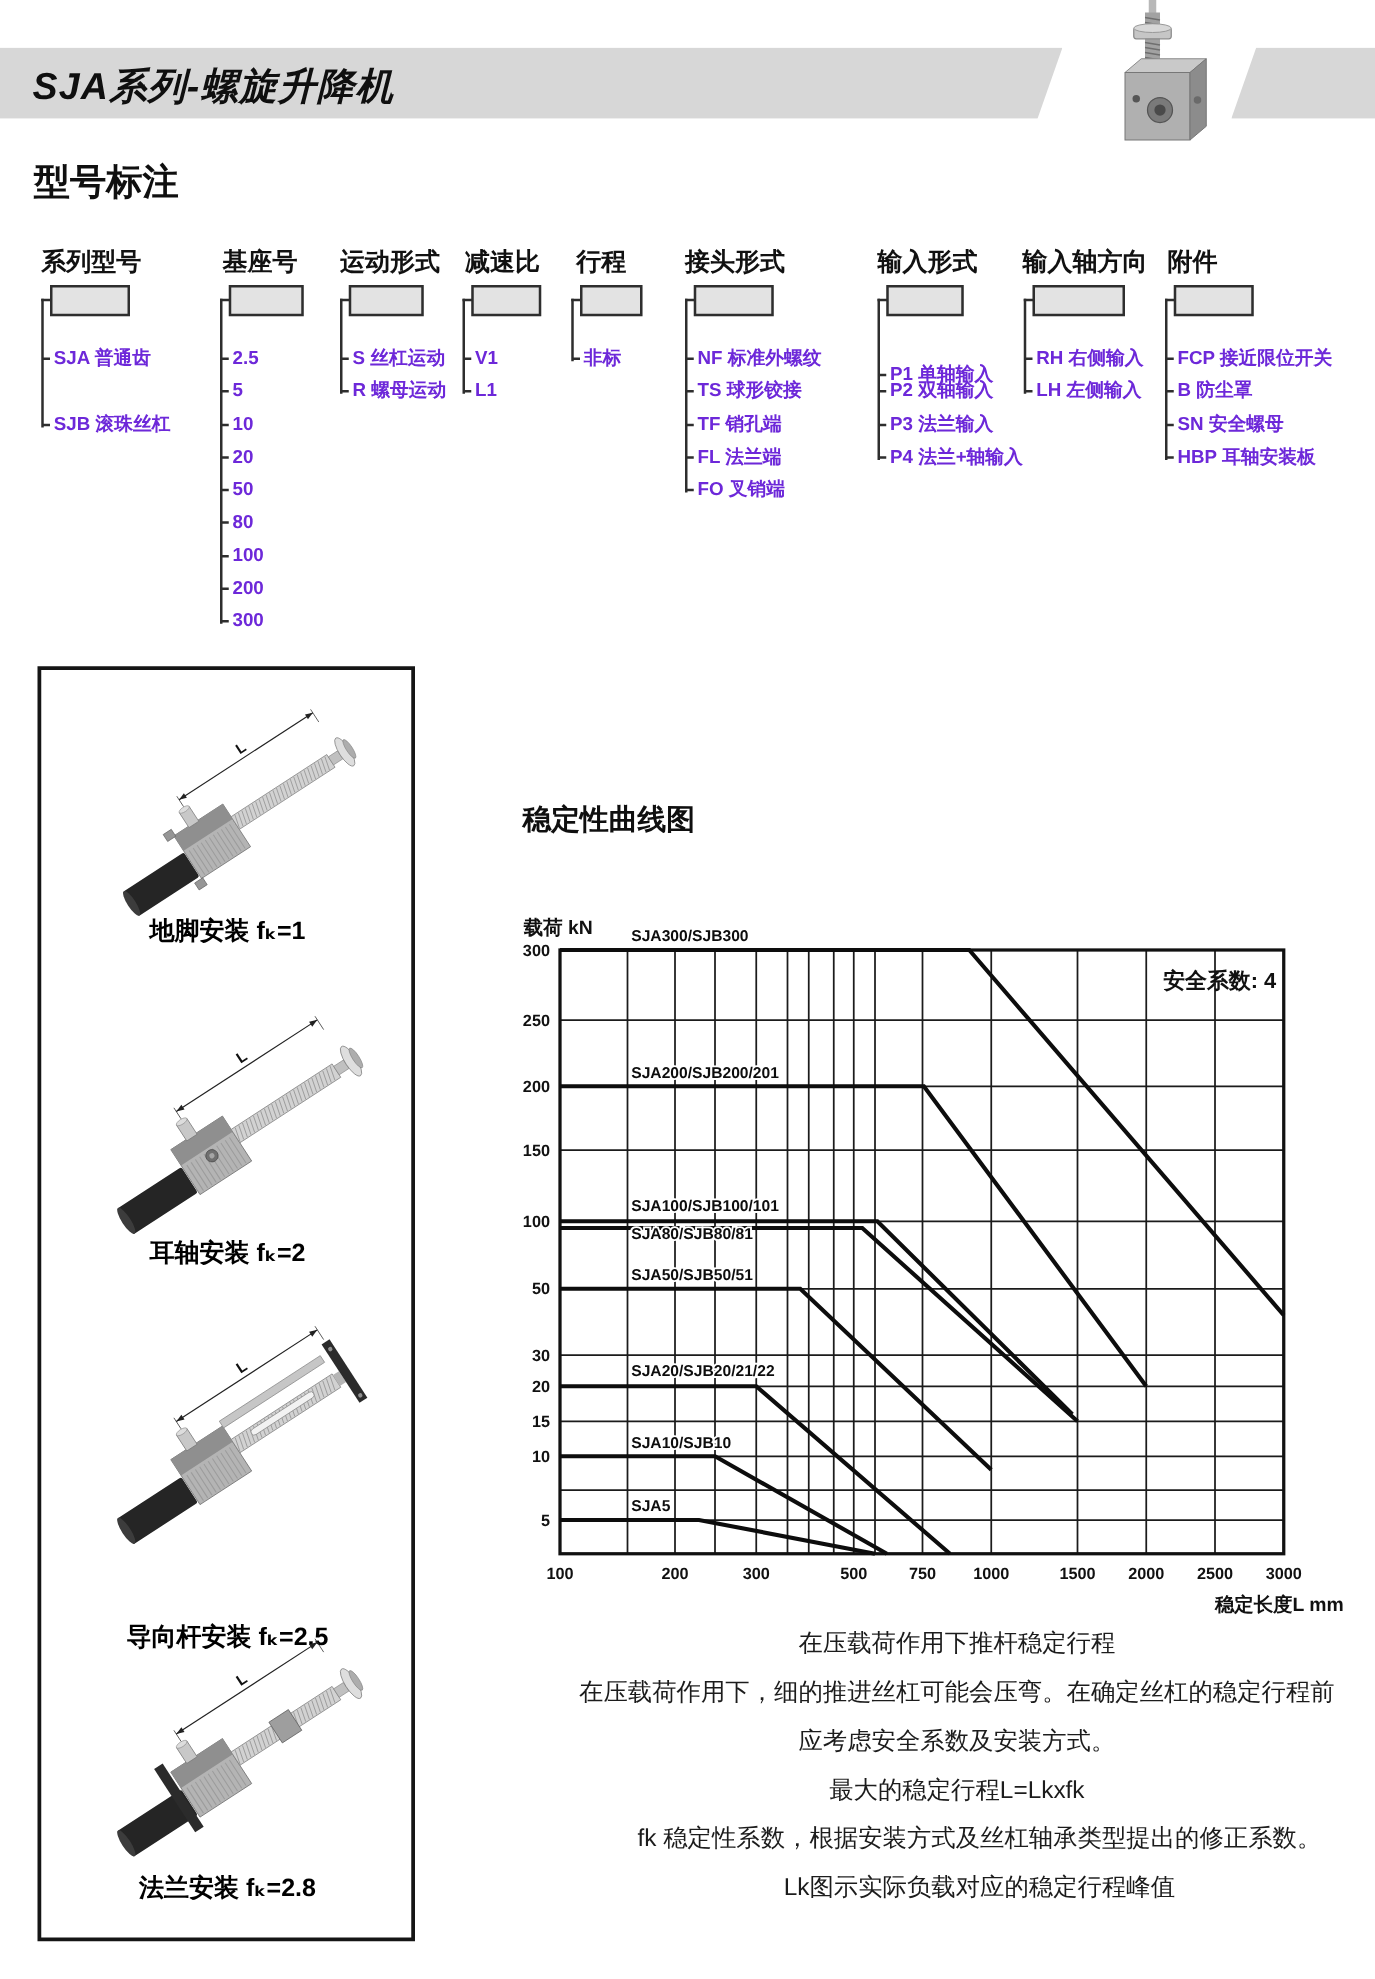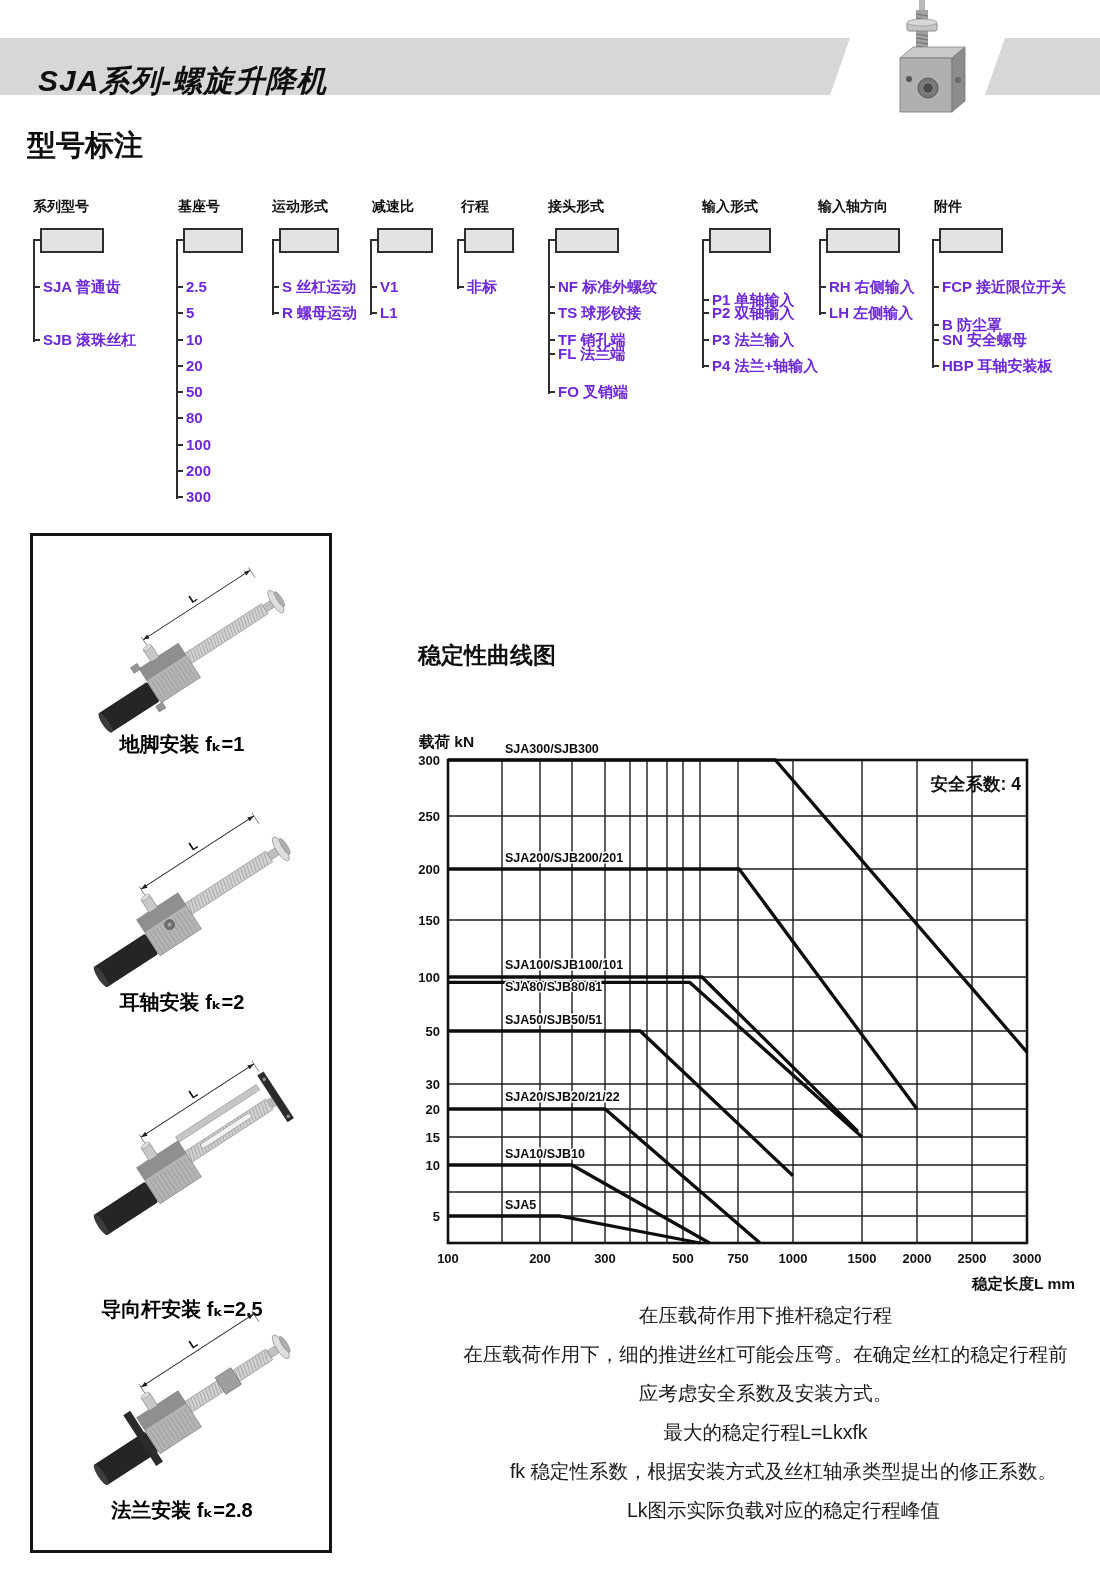--- a/index.html
+++ b/index.html
@@ -3,26 +3,26 @@
 <meta charset="utf-8">
 <style>
   html,body{margin:0;padding:0;background:#fff;}
   .page{position:relative;width:1100px;height:1583px;background:#fff;overflow:hidden;
         font-family:"Liberation Sans","DejaVu Sans",sans-serif;color:#111;}
   
   .banner{position:absolute;left:0;top:38px;width:850px;height:57px;background:#d7d7d7;
           clip-path:polygon(0 0,100% 0,calc(100% - 20px) 100%,0 100%);}
   .banner-frag{position:absolute;left:985px;top:38px;width:115px;height:57px;background:#d7d7d7;
           clip-path:polygon(20px 0,100% 0,100% 100%,0 100%);}
-  .banner-title{position:absolute;left:26px;top:49px;margin:12px;font-style:italic;font-weight:800;
+  .banner-title{position:absolute;left:26px;top:49px;margin:0;font-style:italic;font-weight:800;
           font-size:30px;letter-spacing:1px;color:#0f0f0f;white-space:nowrap;}
   .product-icon{position:absolute;left:872px;top:0;}
   .sec-title{position:absolute;left:27px;top:126px;margin:0;font-size:29px;font-weight:900;color:#0f0f0f;}
   
-  .mhead{position:absolute;top:198px;font-weight:700;font-size:14px;line-height:1.2;color:#111;white-space:nowrap;}
+  .mhead{position:absolute;top:198px;font-weight:700;font-size:20px;line-height:1.2;color:#111;white-space:nowrap;}
   .mbox{position:absolute;top:228px;height:21px;background:#e3e3e3;border:2px solid #2e2e2e;}
   .mbracket{position:absolute;width:2px;background:#2e2e2e;}
   .mbracket::before{content:"";position:absolute;left:0;top:0;width:8px;height:2px;background:#2e2e2e;}
   .mitem{position:absolute;padding-left:10px;font-weight:600;font-size:15px;line-height:20px;color:#6d28d9;white-space:nowrap;}
   .mitem::before{content:"";position:absolute;left:1px;top:9px;width:6px;height:2px;background:#2e2e2e;}
   
   .figbox{position:absolute;left:30px;top:533px;width:302px;height:1020px;border:3px solid #151515;box-sizing:border-box;}
   .figsvg{position:absolute;}
   .figcap{position:absolute;left:36px;width:292px;text-align:center;font-size:20px;font-weight:700;color:#000000;white-space:nowrap;}
   
@@ -97,39 +97,39 @@
       <div class="mhead" style="left: 461px;">行程</div>
       <div class="mbox" style="left: 464px; width: 46px;"></div>
       <div class="mbracket" style="left: 457px; top: 239px; height: 50px;"></div>
       <div class="mitem" style="left: 457px; top: 277px;">非标</div>
       <div class="mhead" style="left: 548px;">接头形式</div>
       <div class="mbox" style="left: 555px; width: 60px;"></div>
       <div class="mbracket" style="left: 548px; top: 239px; height: 155px;"></div>
       <div class="mitem" style="left: 548px; top: 277px;">NF 标准外螺纹</div>
       <div class="mitem" style="left: 548px; top: 303px;">TS 球形铰接</div>
       <div class="mitem" style="left: 548px; top: 330px;">TF 销孔端</div>
-      <div class="mitem" style="left: 548px; top: 344px;">FL 法兰端</div>
+      <div class="mitem" style="left: 548px; top: 356px;">FL 法兰端</div>
       <div class="mitem" style="left: 548px; top: 382px;">FO 叉销端</div>
       <div class="mhead" style="left: 702px;">输入形式</div>
       <div class="mbox" style="left: 709px; width: 58px;"></div>
       <div class="mbracket" style="left: 702px; top: 239px; height: 129px;"></div>
       <div class="mitem" style="left: 702px; top: 290px;">P1 单轴输入</div>
       <div class="mitem" style="left: 702px; top: 303px;">P2 双轴输入</div>
       <div class="mitem" style="left: 702px; top: 330px;">P3 法兰输入</div>
       <div class="mitem" style="left: 702px; top: 356px;">P4 法兰+轴输入</div>
       <div class="mhead" style="left: 818px;">输入轴方向</div>
       <div class="mbox" style="left: 826px; width: 70px;"></div>
       <div class="mbracket" style="left: 819px; top: 239px; height: 76px;"></div>
       <div class="mitem" style="left: 819px; top: 277px;">RH 右侧输入</div>
       <div class="mitem" style="left: 819px; top: 303px;">LH 左侧输入</div>
       <div class="mhead" style="left: 934px;">附件</div>
       <div class="mbox" style="left: 939px; width: 60px;"></div>
       <div class="mbracket" style="left: 932px; top: 239px; height: 129px;"></div>
       <div class="mitem" style="left: 932px; top: 277px;">FCP 接近限位开关</div>
-      <div class="mitem" style="left: 932px; top: 303px; margin-top: 12px;">B 防尘罩</div>
+      <div class="mitem" style="left: 932px; top: 303px;">B 防尘罩</div>
       <div class="mitem" style="left: 932px; top: 330px;">SN 安全螺母</div>
       <div class="mitem" style="left: 932px; top: 356px;">HBP 耳轴安装板</div>
     </div>
 
   <div class="figbox"></div>
   <svg class="figsvg" id="fig0" style="left:36px;top:550px" width="292" height="186" viewBox="0 0 292 186">
       <g transform="translate(148,100) rotate(-33) scale(0.55) translate(-32,0)">
         <rect x="-162" y="12" width="106" height="42" rx="3" fill="#252525"></rect>
         <ellipse cx="-160" cy="33" rx="6" ry="21" fill="#3c3c3c"></ellipse>
         <rect x="-55" y="-16" width="85" height="74" fill="#b4b4b4" stroke="#6a6a6a" stroke-width="1"></rect>

